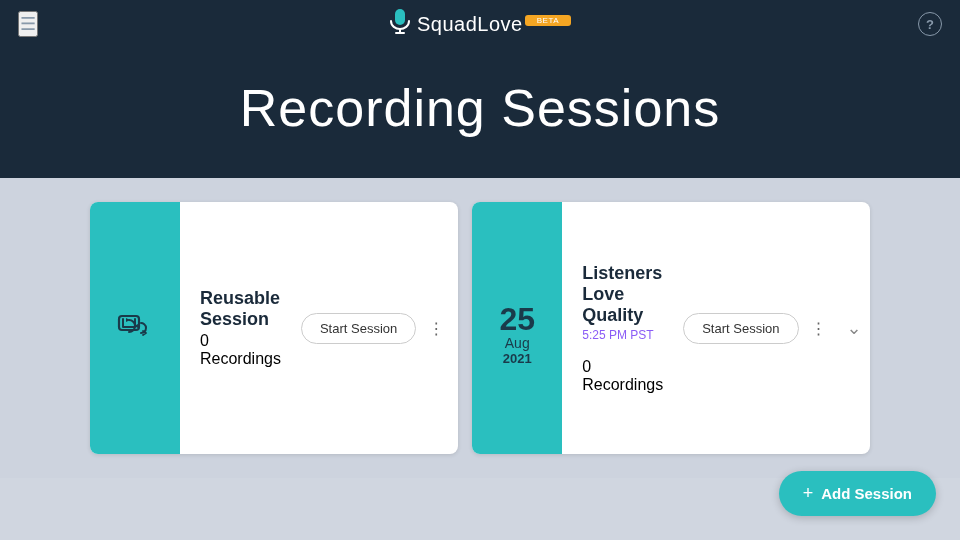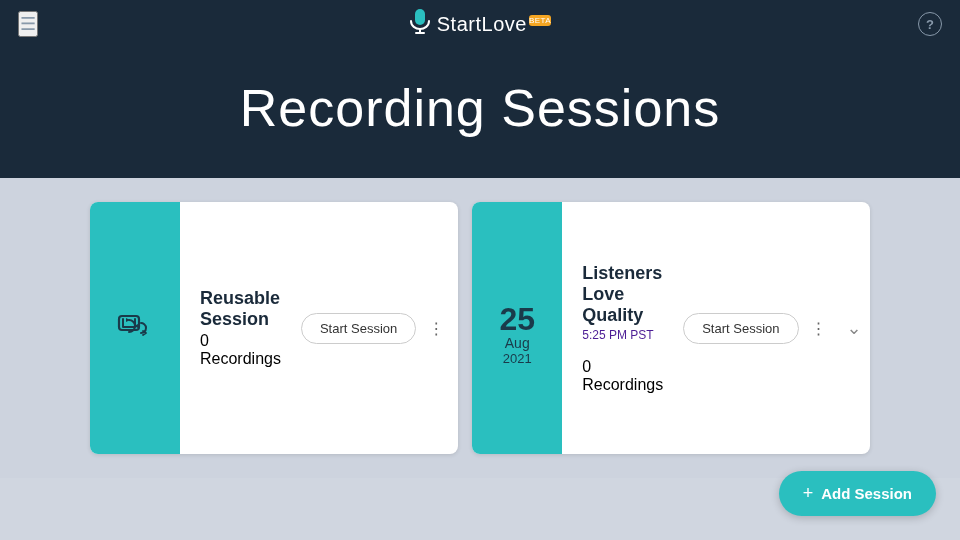--- a/index.html
+++ b/index.html
@@ -43,21 +43,21 @@
       letter-spacing: 0.5px;
     }
     .header-logo-text span {
       font-weight: 400;
     }
     .beta-badge {
       background: #f5a623;
       color: #fff;
       font-size: 8px;
       font-weight: 700;
-      padding: 1px 0;
+      padding: 1px 12px;
       border-radius: 3px;
       letter-spacing: 0.5px;
       vertical-align: super;
       margin-left: 2px;
     }
     .header-help-icon {
       position: absolute;
       right: 18px;
       color: #8899aa;
       font-size: 18px;
@@ -132,35 +132,35 @@
       font-weight: 700;
       line-height: 1;
       margin-top: 12px;
     }
     .session-date-month {
       font-size: 14px;
       font-weight: 500;
     }
     .session-date-year {
       font-size: 13px;
-      font-weight: 400;
+      font-weight: 700;
     }
     .session-info {
       flex: 1;
       padding: 14px 20px;
     }
     .session-name {
       font-size: 18px;
       font-weight: 600;
       color: #1a2a3a;
       margin-bottom: 2px;
     }
     .session-time {
       font-size: 12px;
-      color: #4c1d95;
+      color: #8b5cf6;
       margin-bottom: 16px;
     }
     .session-recordings {
       font-size: 16px;
       color: #000000;
     }
     .session-actions {
       display: flex;
       align-items: center;
       gap: 6px;
@@ -241,21 +241,21 @@
     <span class="header-logo-icon">
       
       <svg width="22" height="28" viewBox="0 0 22 28" fill="none" xmlns="http://www.w3.org/2000/svg">
         <rect x="6" y="2" width="10" height="16" rx="5" fill="#2abfbf"></rect>
         <path d="M2 14c0 5 4.5 8 9 8s9-3 9-8" stroke="#fff" stroke-width="2" stroke-linecap="round" fill="none"></path>
         <line x1="11" y1="22" x2="11" y2="26" stroke="#fff" stroke-width="2" stroke-linecap="round"></line>
         <line x1="7" y1="26" x2="15" y2="26" stroke="#fff" stroke-width="2" stroke-linecap="round"></line>
       </svg>
     </span>
     <span class="header-logo-text">
-      <span>Start</span><span>Love</span><span class="beta-badge">BETA</span>
+      <span>Squad</span><span>Love</span><span class="beta-badge">BETA</span>
     </span>
   </div>
   <div class="header-help-icon">
     <span>?</span>
   </div>
 </header>
 
 <div class="page-title-area">
   <h1 class="page-title">Recording Sessions</h1>
 </div>

